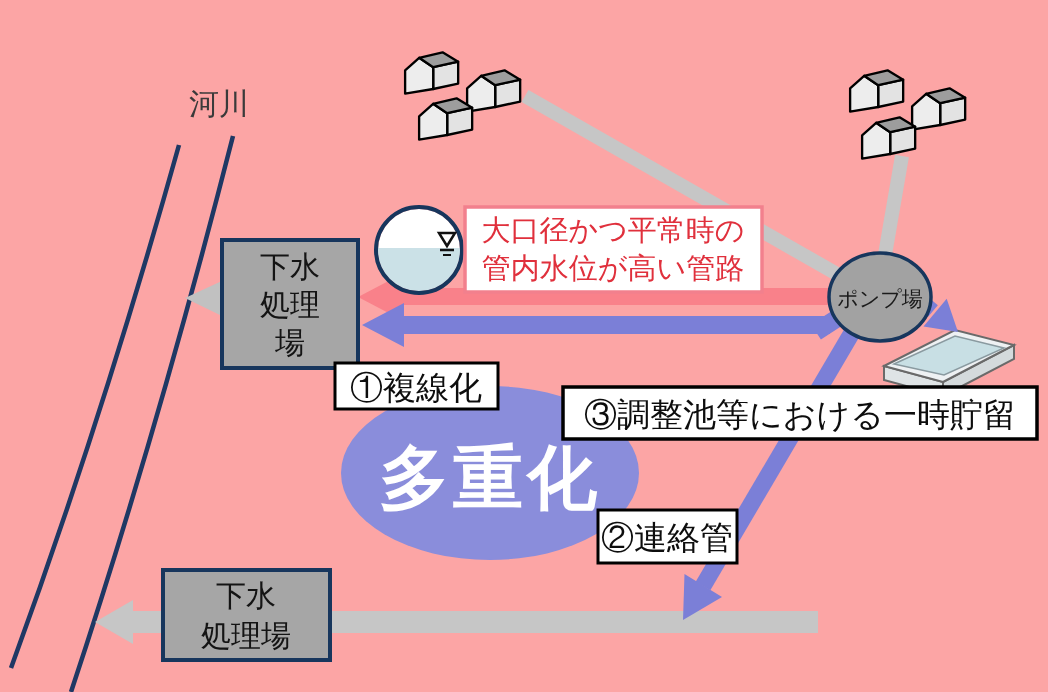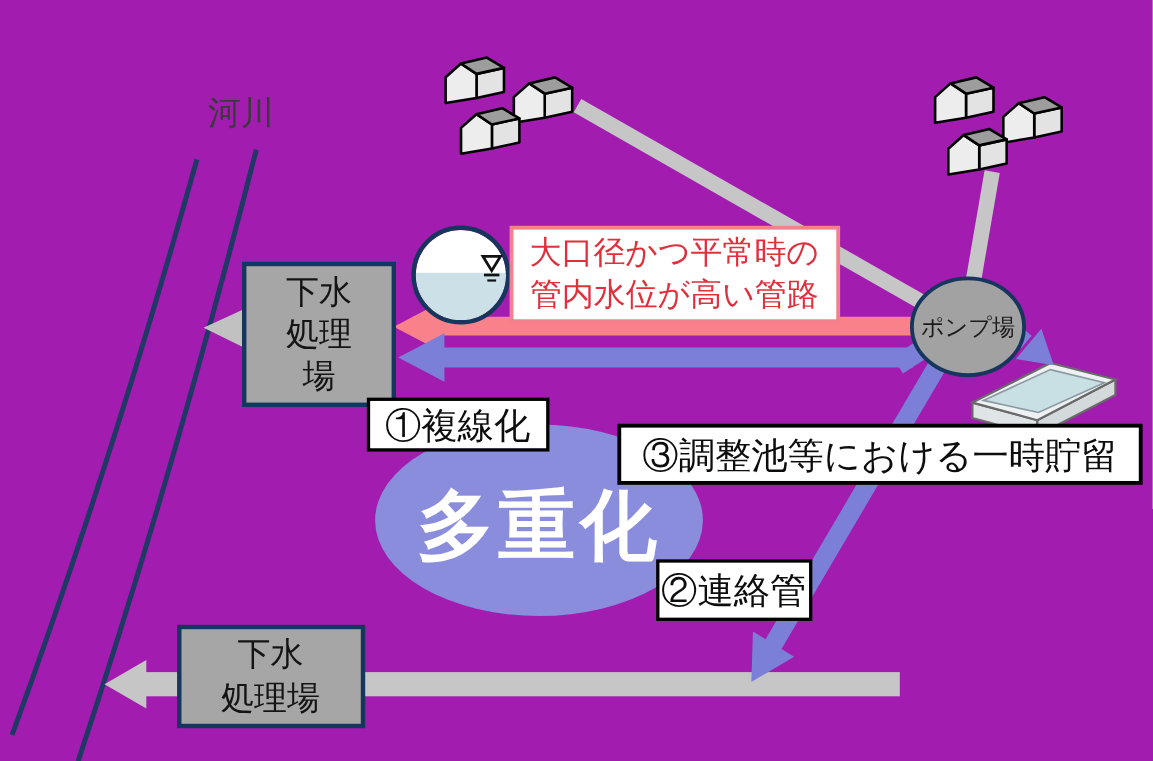--- a/index.html
+++ b/index.html
@@ -1,16 +1,16 @@
 <!DOCTYPE html>
 <html><head>
 <meta charset="utf-8">
 <style>
   html,body{margin:0;padding:0;background:#ffffff;}
-  #stage{position:relative;width:1048px;height:692px;background:#a21caf;overflow:hidden;}
+  #stage{position:relative;width:1048px;height:692px;background:#fca5a5;overflow:hidden;}
   svg{position:absolute;left:0;top:0;}
   text{font-family:"Liberation Sans", sans-serif;}
   .river-label{fill:#3a3a3a;font-size:30px;}
   .plant-text{font-size:30px;fill:#141414;}
   .pump-text{font-size:21px;fill:#1b1b1b;}
   .note-red{font-size:29px;fill:#e0303c;}
   .tag-text{font-size:33px;fill:#0d0d0d;}
   .concept-text{font-size:70px;font-weight:bold;fill:#ffffff;letter-spacing:4px;}
 </style>
 </head>

